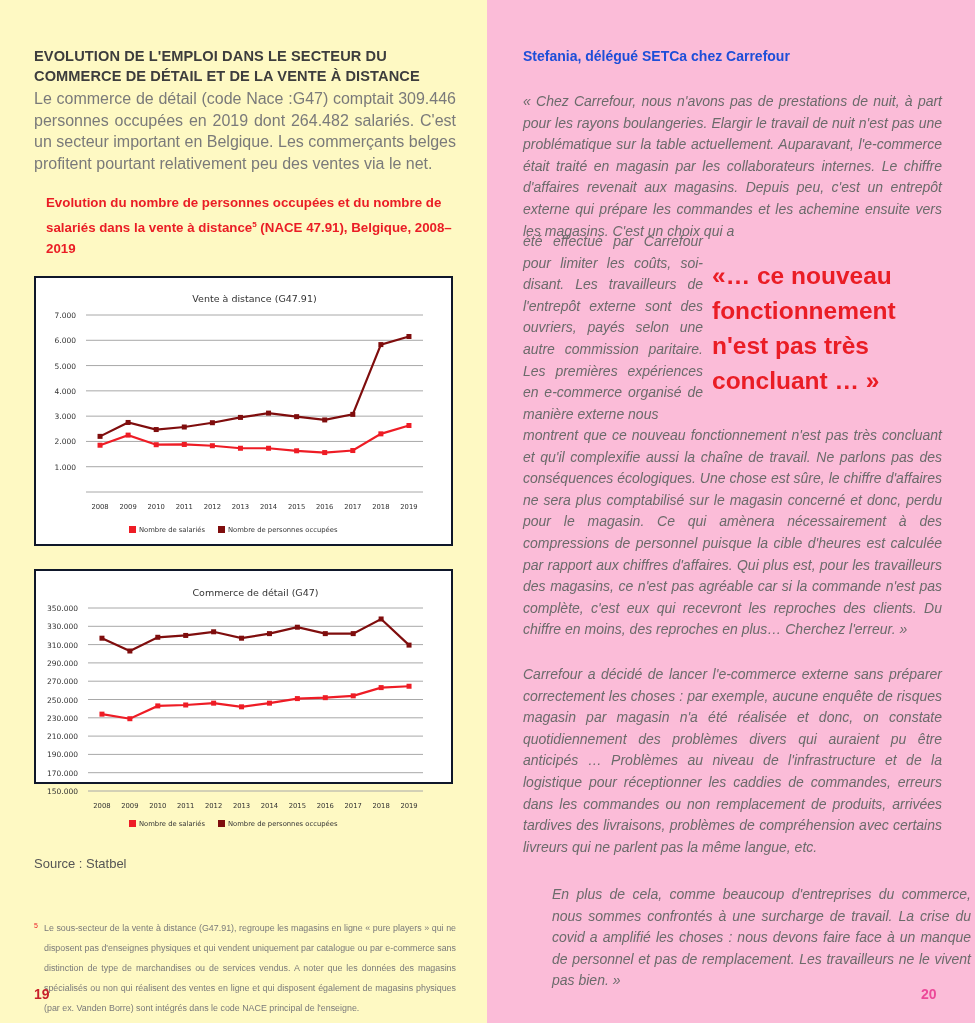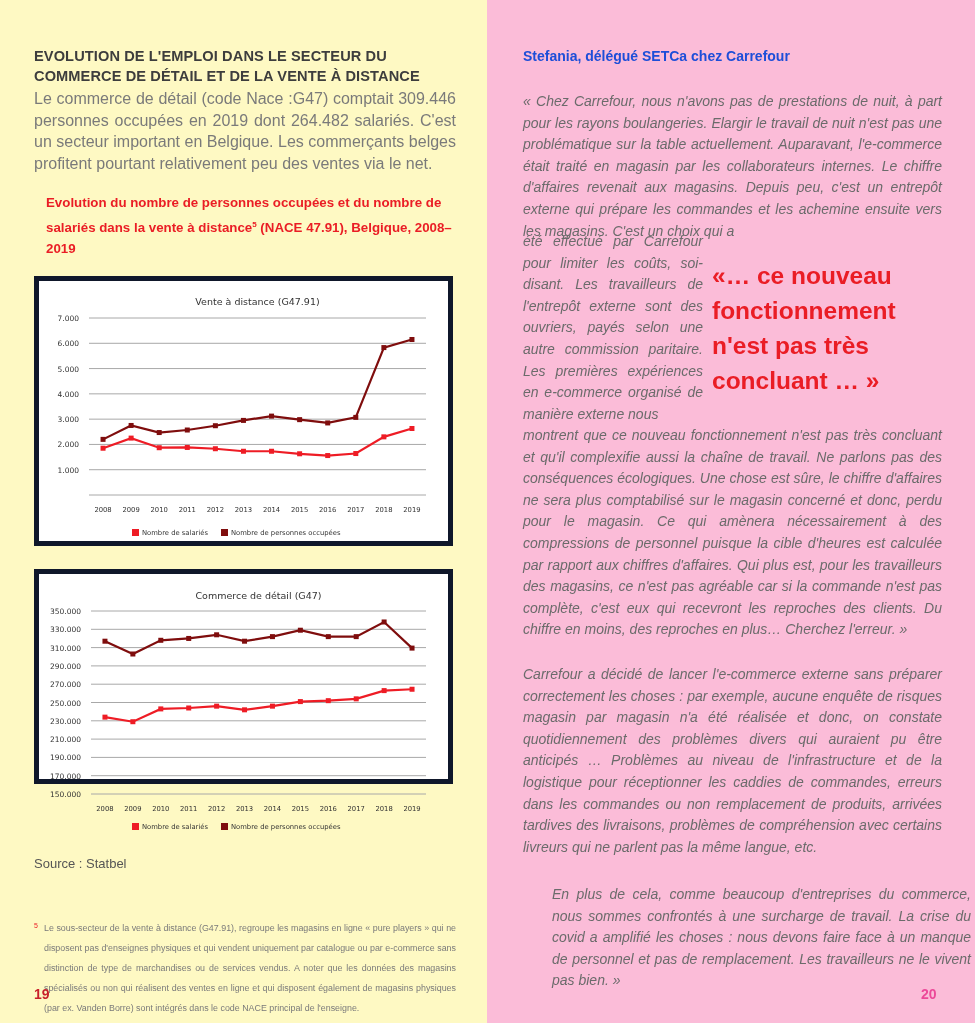--- a/index.html
+++ b/index.html
@@ -6,21 +6,21 @@
   html, body { width: 975px; height: 1023px; overflow: hidden; background: #fff; }
   body { position: relative; font-family: "Liberation Sans", sans-serif; color: #555; }
   .page-left { position: absolute; left: 0; top: 0; width: 487px; height: 1023px; background: #fef9c3; }
   .page-right { position: absolute; left: 487px; top: 0; width: 488px; height: 1023px; background: #fbbcd8; }
 
   .section-title { position: absolute; left: 34px; top: 46px; width: 420px; font-size: 14.6px; font-weight: bold; line-height: 20px; color: #3d3d3d; letter-spacing: 0.1px; }
   .intro { position: absolute; left: 34px; top: 88px; width: 422px; font-size: 16px; line-height: 21.5px; color: #7a7a7a; text-align: justify; }
   .fig-title { position: absolute; left: 34px; top: 192px; width: 420px; font-size: 13.3px; font-weight: bold; line-height: 21.5px; color: #ea1d25; margin-left: 12px; }
   .fig-title sup { font-size: 8px; }
 
-  .chart-box { position: absolute; left: 34px; width: 419px; border: 5px solid #0f172a; background: #fff; }
+  .chart-box { position: absolute; left: 34px; width: 419px; border: 2px solid #0f172a; background: #fff; }
   .chart-box svg { display: block; }
   .source { position: absolute; left: 34px; top: 856px; font-size: 13px; color: #555; }
   .footnote { position: absolute; left: 34px; top: 902px; width: 422px; font-size: 8.9px; line-height: 20px; color: #7a7a7a; text-align: justify; padding-left: 10px; margin-top: 16px; }
   .footnote .fn-mark { position: absolute; left: 0; top: -2px; color: #ea1d25; font-size: 7px; }
   .page-num-left { position: absolute; left: 34px; top: 986px; font-size: 14px; font-weight: bold; color: #c8202a; }
 
   .speaker { position: absolute; left: 523px; top: 48px; font-size: 14px; font-weight: bold; color: #1d4ed8; }
   .quote-block { position: absolute; font-size: 14px; line-height: 21.6px; color: #6b6b6b; font-style: italic; text-align: justify; }
   .q1 { left: 523px; top: 91px; width: 419px; }
   .q2 { left: 523px; top: 231px; width: 180px; }

